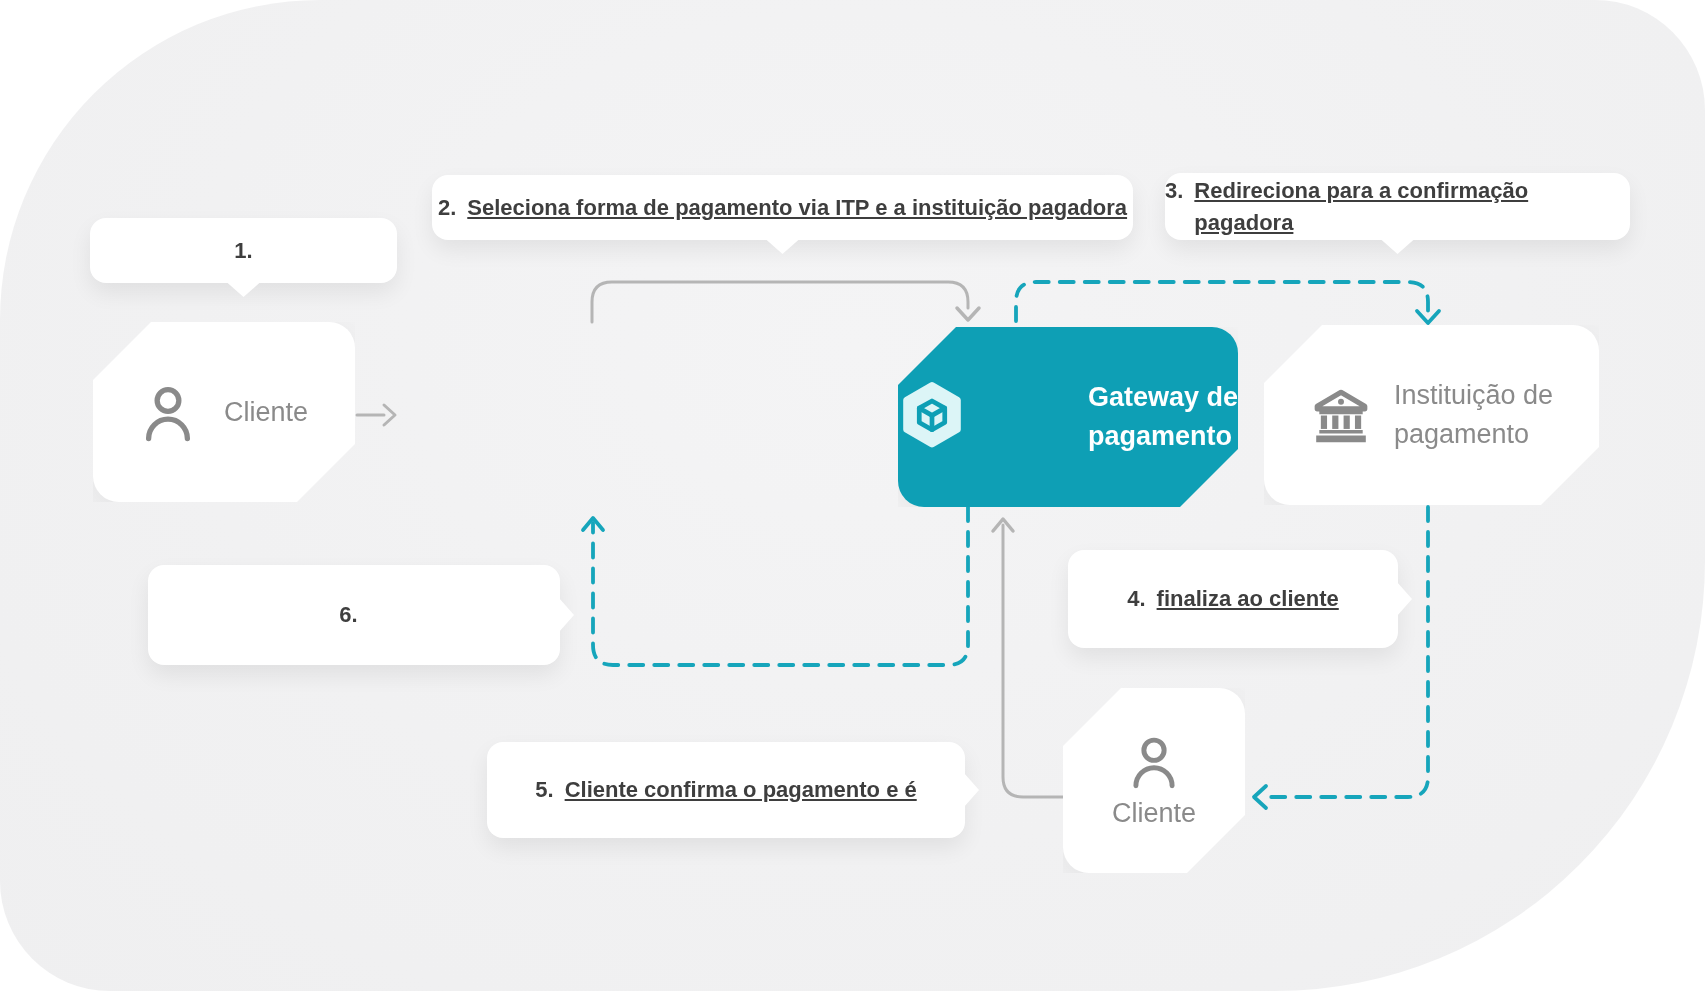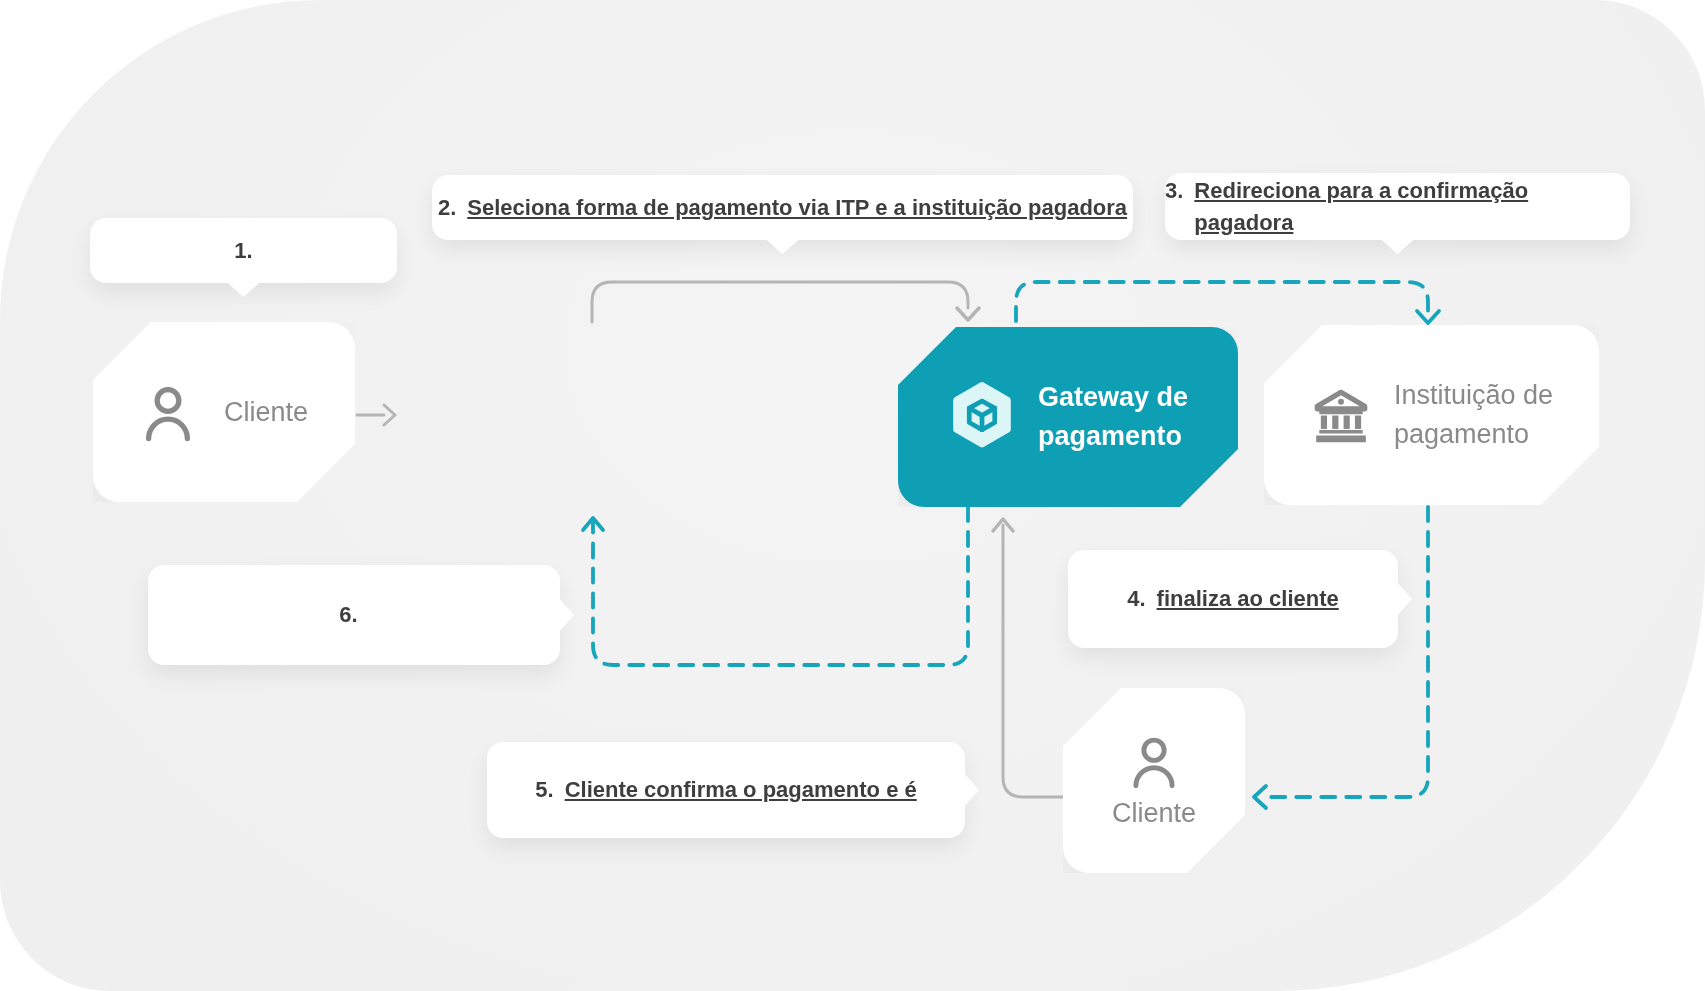--- a/index.html
+++ b/index.html
@@ -40,21 +40,21 @@
   .node{
     position:absolute;background:#ffffff;border-radius:26px;
     clip-path:polygon(58px 0,100% 0,100% calc(100% - 58px),calc(100% - 58px) 100%,0 100%,0 58px);
     display:flex;align-items:center;justify-content:center;gap:28px;
     filter:drop-shadow(0 8px 14px rgba(0,0,0,.05));
     color:#8a8a8a;font-size:27px;
   }
   .node .nlines span{display:block;line-height:1.45;}
   .n1{left:93px;top:322px;width:262px;height:180px;}
   .n2{left:400px;top:325px;width:338px;height:180px;gap:32px;}
-  .n3{left:898px;top:327px;width:340px;height:180px;background:#0e9fb5;color:#ffffff;font-weight:bold;gap:22px;}
+  .n3{left:898px;top:327px;width:340px;height:180px;background:#0e9fb5;color:#ffffff;font-weight:bold;gap:22px;justify-content:space-between;}
   .n4{left:1264px;top:325px;width:335px;height:180px;gap:22px;}
   .n5{left:1063px;top:688px;width:182px;height:185px;flex-direction:column;gap:9px;}
   .icon{flex:0 0 auto;display:block;}
 </style>
 </head>
 <body>
 
 <div class="stage">
   <div class="blob"></div>
 

